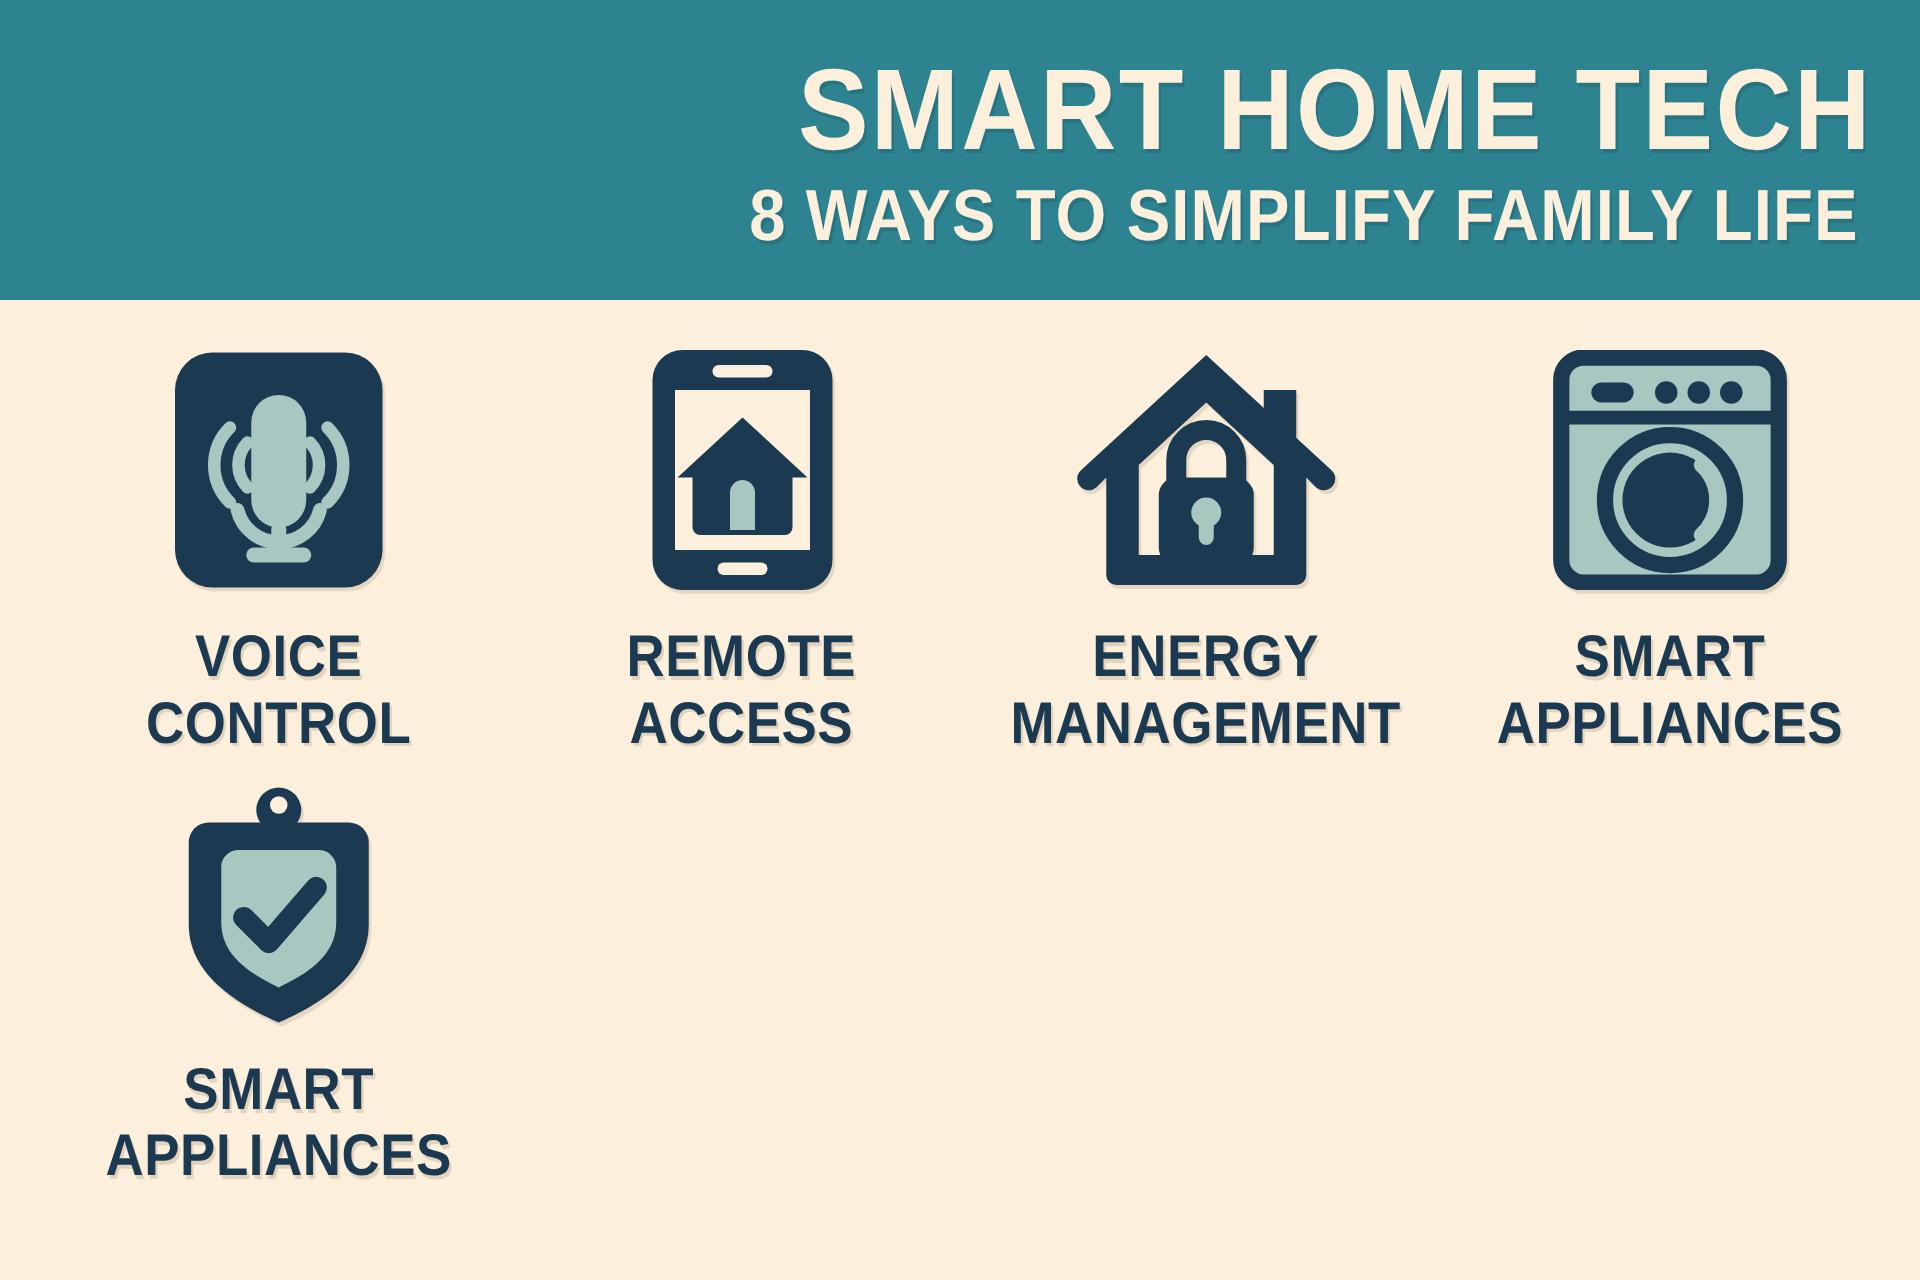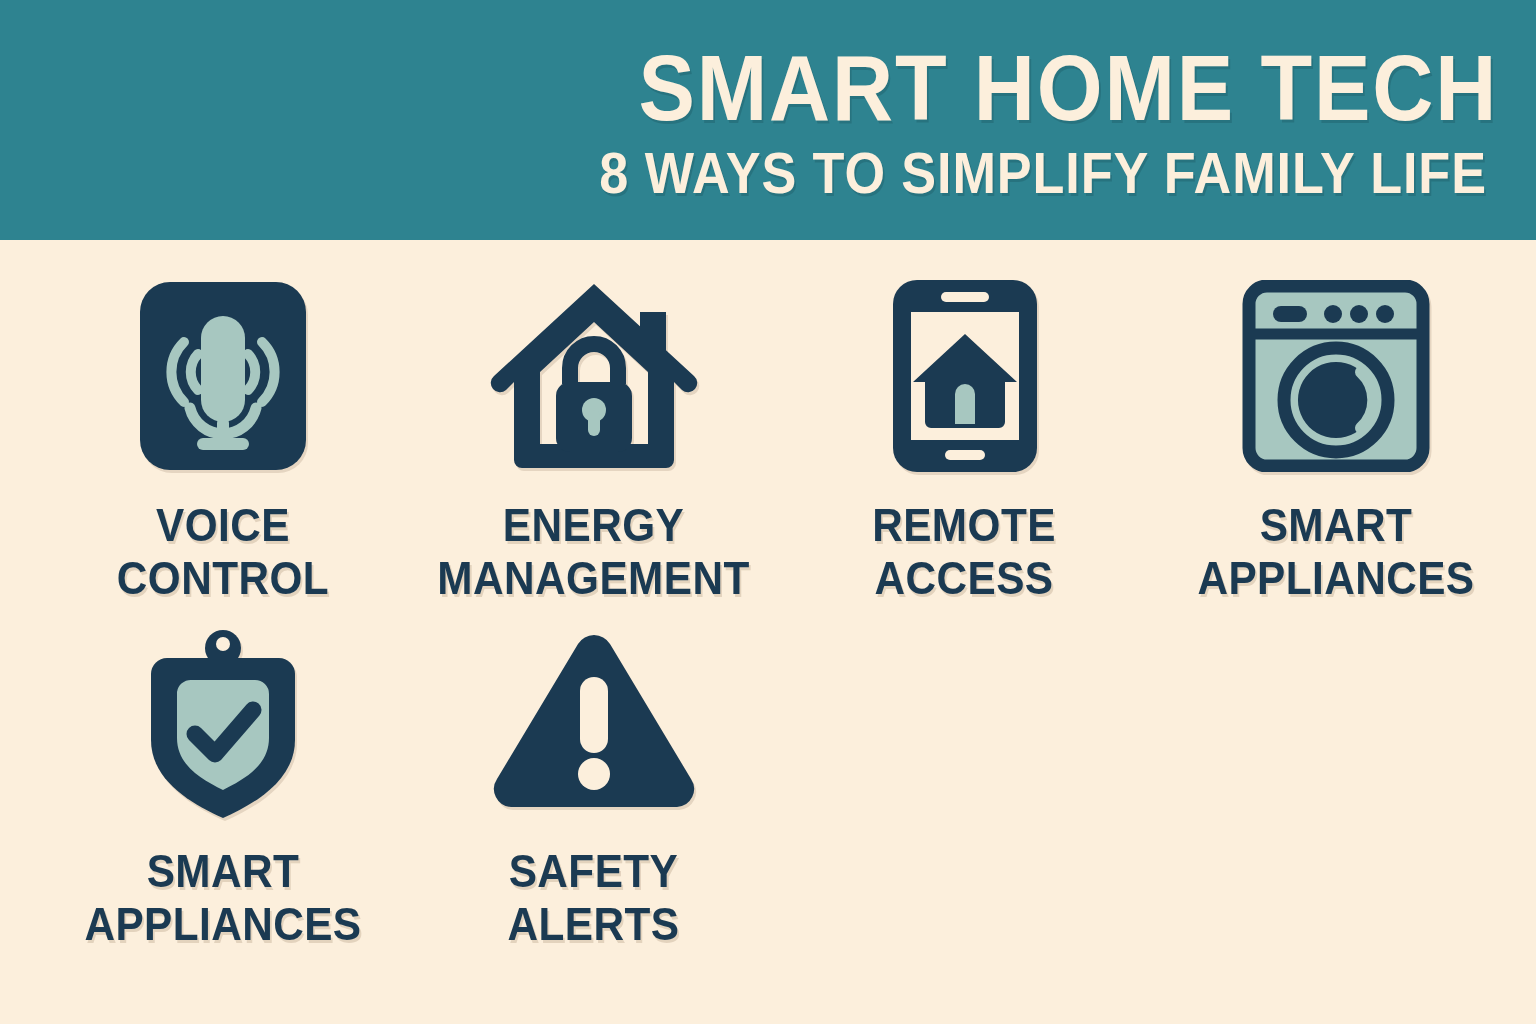--- a/index.html
+++ b/index.html
@@ -128,47 +128,47 @@
           <path d="M120 76 a26 26 0 0 1 0 36" fill="none" stroke="#A7C7C0" stroke-width="10" stroke-linecap="round"></path>
         </svg>
       </div>
       <div class="label">VOICE
 CONTROL</div>
     </div>
 
 
     <div class="cell">
       <div class="icon-box">
+        <svg width="156" height="200" viewBox="0 0 156 200">
+          <rect x="6" y="4" width="144" height="192" rx="24" fill="#1B3A52"></rect>
+          <rect x="24" y="36" width="108" height="128" fill="#FCEFDC"></rect>
+          <rect x="54" y="16" width="48" height="10" rx="5" fill="#FCEFDC"></rect>
+          <rect x="58" y="174" width="40" height="10" rx="5" fill="#FCEFDC"></rect>
+          <path d="M78 58 L130 106 L118 106 L118 146 A6 6 0 0 1 112 152 L44 152 A6 6 0 0 1 38 146 L38 106 L26 106 Z" fill="#1B3A52"></path>
+          <path d="M68 148 L68 118 A10 10 0 0 1 88 118 L88 148 Z" fill="#A7C7C0"></path>
+        </svg>
+      </div>
+      <div class="label">REMOTE
+ACCESS</div>
+    </div>
+
+    <div class="cell">
+      <div class="icon-box">
         <svg width="212" height="196" viewBox="0 0 212 196">
           <path d="M106 6 L206 98 A8 8 0 0 1 194 112 L186 104 L186 182 A8 8 0 0 1 178 190 L34 190 A8 8 0 0 1 26 182 L26 104 L18 112 A8 8 0 0 1 6 98 Z
                    M106 44 L52 94 L52 166 L160 166 L160 94 Z" fill="#1B3A52" fill-rule="evenodd"></path>
           <rect x="152" y="34" width="26" height="44" fill="#1B3A52"></rect>
           <rect x="68" y="104" width="76" height="70" rx="14" fill="#1B3A52"></rect>
           <path d="M82 106 L82 90 A24 24 0 0 1 130 90 L130 106" fill="none" stroke="#1B3A52" stroke-width="16"></path>
           <circle cx="106" cy="132" r="12" fill="#A7C7C0"></circle>
           <rect x="100" y="132" width="12" height="26" rx="6" fill="#A7C7C0"></rect>
         </svg>
       </div>
       <div class="label">ENERGY
 MANAGEMENT</div>
-    </div>
-
-    <div class="cell">
-      <div class="icon-box">
-        <svg width="156" height="200" viewBox="0 0 156 200">
-          <rect x="6" y="4" width="144" height="192" rx="24" fill="#1B3A52"></rect>
-          <rect x="24" y="36" width="108" height="128" fill="#FCEFDC"></rect>
-          <rect x="54" y="16" width="48" height="10" rx="5" fill="#FCEFDC"></rect>
-          <rect x="58" y="174" width="40" height="10" rx="5" fill="#FCEFDC"></rect>
-          <path d="M78 58 L130 106 L118 106 L118 146 A6 6 0 0 1 112 152 L44 152 A6 6 0 0 1 38 146 L38 106 L26 106 Z" fill="#1B3A52"></path>
-          <path d="M68 148 L68 118 A10 10 0 0 1 88 118 L88 148 Z" fill="#A7C7C0"></path>
-        </svg>
-      </div>
-      <div class="label">REMOTE
-ACCESS</div>
     </div>
 
     <div class="cell">
       <div class="icon-box">
         <svg width="190" height="192" viewBox="0 0 190 192">
           <rect x="8" y="6" width="174" height="180" rx="18" fill="#A7C7C0" stroke="#1B3A52" stroke-width="13"></rect>
           <line x1="14" y1="54" x2="176" y2="54" stroke="#1B3A52" stroke-width="11"></line>
           <rect x="32" y="26" width="34" height="16" rx="8" fill="#1B3A52"></rect>
           <circle cx="92" cy="34" r="9" fill="#1B3A52"></circle>
           <circle cx="118" cy="34" r="9" fill="#1B3A52"></circle>
@@ -190,26 +190,15 @@
           <circle cx="86" cy="22" r="7" fill="#FCEFDC"></circle>
           <path d="M14 52 A16 16 0 0 1 30 36 L142 36 A16 16 0 0 1 158 52 L158 118 C158 158 118 182 86 196 C54 182 14 158 14 118 Z" fill="#1B3A52"></path>
           <path d="M40 70 A14 14 0 0 1 54 58 L118 58 A14 14 0 0 1 132 72 L132 116 C132 144 106 158 86 168 C66 158 40 144 40 116 Z" fill="#A7C7C0"></path>
           <path d="M58 112 L78 132 L116 88" fill="none" stroke="#1B3A52" stroke-width="17" stroke-linecap="round" stroke-linejoin="round"></path>
         </svg>
       </div>
       <div class="label">SMART
 APPLIANCES</div>
     </div>
 
-    <div class="cell">
-      <div class="icon-box">
-        <svg width="210" height="186" viewBox="0 0 210 186">
-          <path d="M105 6 A20 20 0 0 1 121 15 L202 150 A18 18 0 0 1 188 178 L22 178 A18 18 0 0 1 8 150 L89 15 A20 20 0 0 1 105 6 Z" fill="#1B3A52"></path>
-          <rect x="91" y="48" width="28" height="76" rx="14" fill="#FCEFDC"></rect>
-          <circle cx="105" cy="145" r="16" fill="#FCEFDC"></circle>
-        </svg>
-      </div>
-      <div class="label">SAFETY
-ALERTS</div>
-    </div>
 
   </div>
 </div>
 
 </body></html>

